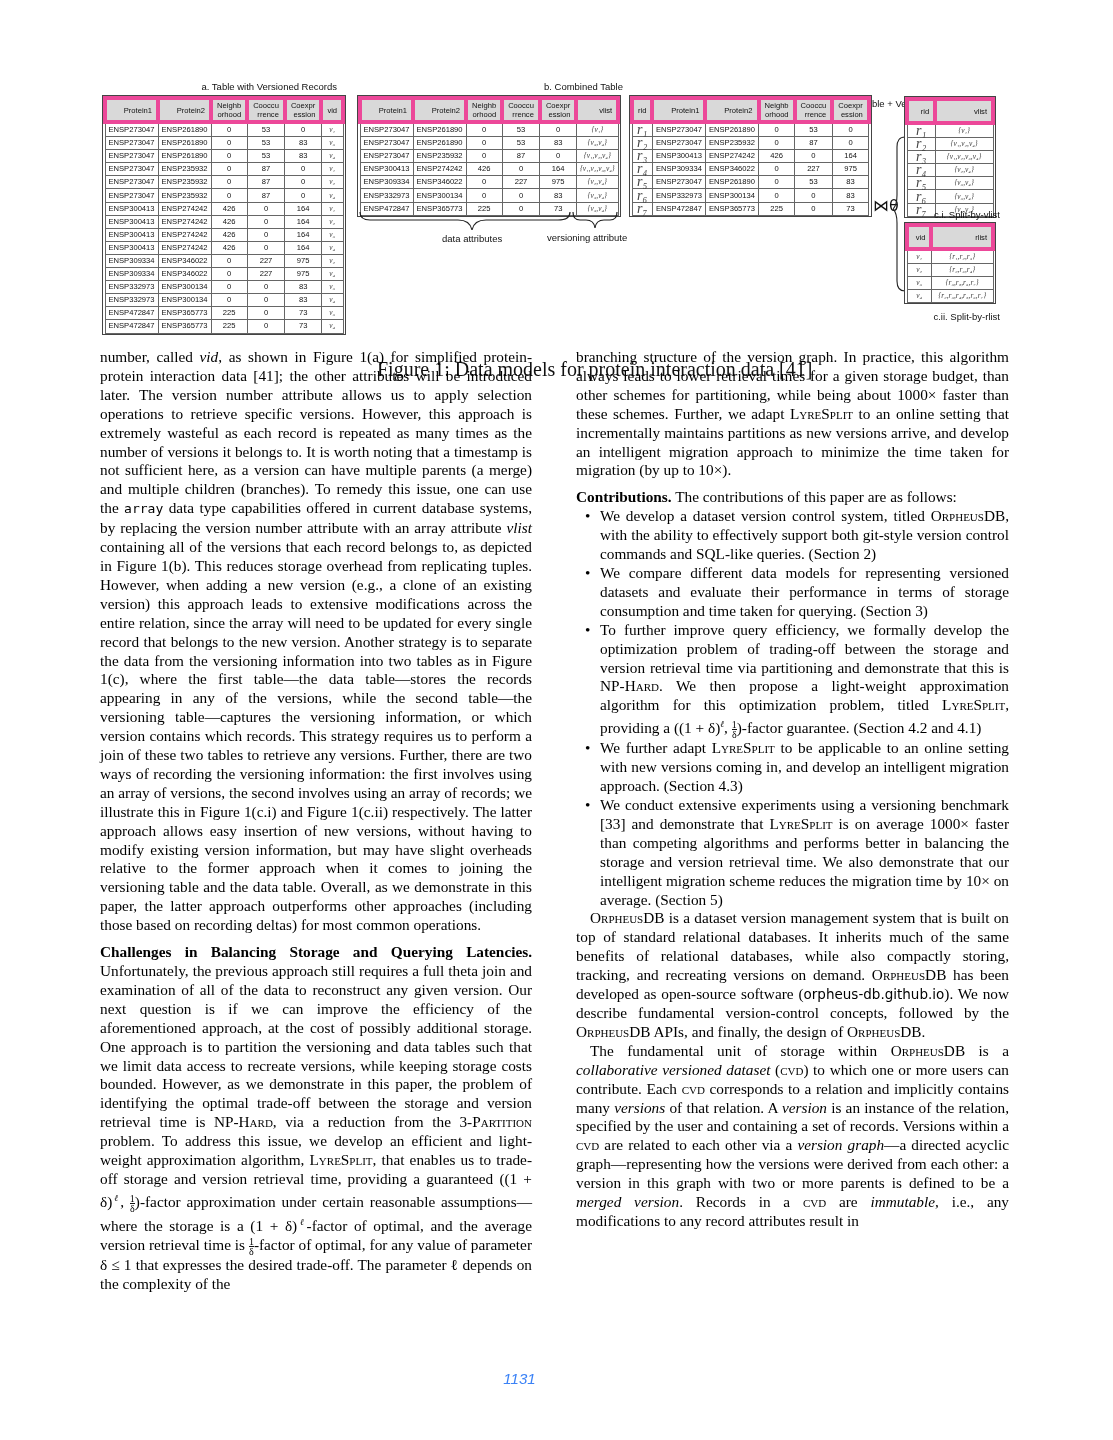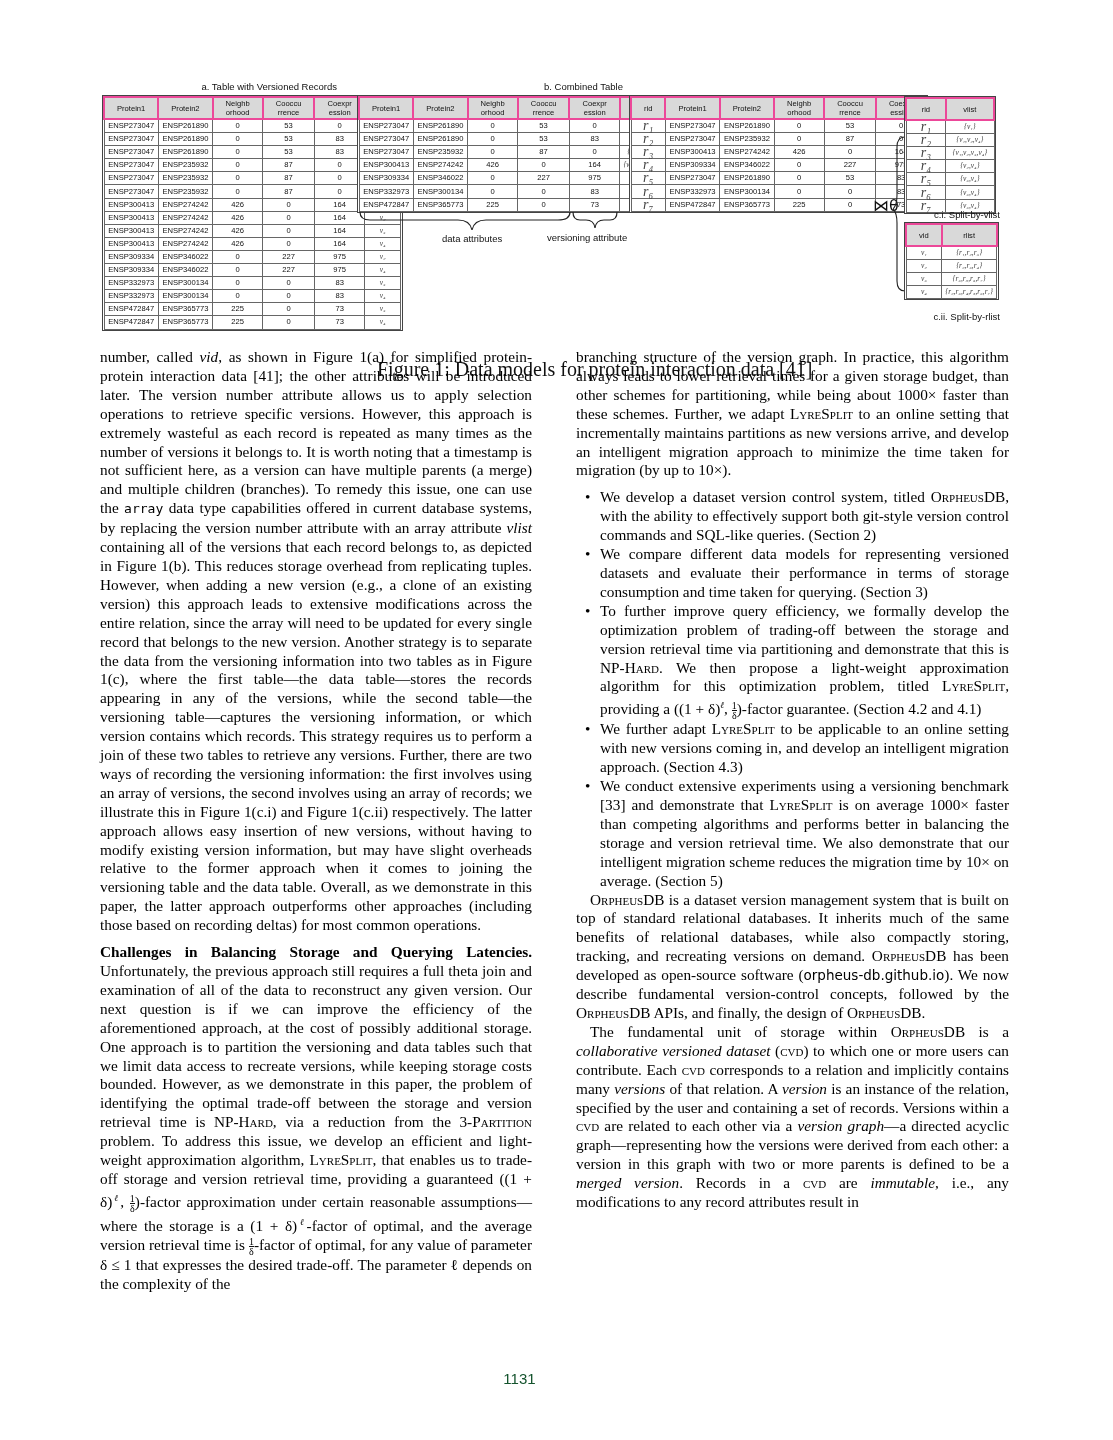--- a/index.html
+++ b/index.html
@@ -1,21 +1,21 @@
 <!DOCTYPE html>
 <html><head>
 <meta charset="utf-8">
 <style>
   html, body { margin: 0; padding: 0; background: #ffffff; }
   body { width: 1113px; height: 1440px; position: relative; overflow: hidden; color: #111; }
 
   
   .fig-title { position: absolute; font-family: "Liberation Sans", sans-serif; font-size: 9.5px; color: #111; text-align: right; }
   table.ft { position: absolute; border-collapse: collapse; font-family: "Liberation Sans", sans-serif; font-size: 7.6px; color: #111; background: #fff; }
-  table.ft th { background: #d9d9d9; font-weight: normal; border: 2px solid #ec4899; padding: 0 12px; line-height: 9px; height: 20px; text-align: center; }
+  table.ft th { background: #d9d9d9; font-weight: normal; border: 4px solid #ec4899; padding: 0 4px; line-height: 9px; height: 20px; text-align: right; }
   table.ft td { border: 1px solid #666; padding: 0 3px; height: 12.1px; line-height: 12px; text-align: center; white-space: nowrap; }
   table.ft td.v { font-family: "Liberation Serif", serif; font-style: italic; color: #444; font-size: 7.4px; }
   table.ft td.r { font-family: "Liberation Serif", serif; font-style: italic; color: #444; font-size: 14px; }
   table.ft { outline: 1px solid #444; }
   .brace-label { position: absolute; font-family: "Liberation Sans", sans-serif; font-size: 9.5px; color: #111; }
   .join { position: absolute; font-family: "DejaVu Sans", sans-serif; font-size: 16px; color: #111; }
   .caption { position: absolute; left: 377px; top: 318px; font-family: "Liberation Serif", serif; font-size: 20px; color: #111; margin-top: 40px; }
 
   
   .col { position: absolute; font-family: "Liberation Serif", serif; font-size: 15.3px; line-height: 18.9px; color: #000000; text-align: justify; }
@@ -23,21 +23,21 @@
   .col .indent { text-indent: 14px; }
   .sc { font-variant: small-caps; }
   .para-gap { height: 8px; }
   ul.contrib { list-style: none; margin: 0; padding: 0; }
   ul.contrib li { position: relative; padding-left: 24px; }
   ul.contrib li .bullet { position: absolute; left: 9px; top: 0; }
   h2.sec { margin: 22px 0 2px 0; font-size: 21px; font-weight: bold; line-height: 26px; text-align: left; }
   h3.subsec { margin: 10px 0 2px 0; font-size: 20px; font-weight: bold; line-height: 24px; text-align: left; }
   .secnum { display: inline-block; width: 38px; }
   .subnum { display: inline-block; width: 47px; }
-  .page-number { position: absolute; left: 0; width: 1039px; top: 1370px; text-align: center; font-family: "Liberation Sans", sans-serif; font-size: 15px; color: #14532d; }
+  .page-number { position: absolute; left: 0; width: 1039px; top: 1370px; text-align: center; font-family: "Liberation Sans", sans-serif; font-size: 15px; color: #3b82f6; font-style: italic; }
   .frac { display: inline-block; vertical-align: middle; text-align: center; font-size: 10px; line-height: 9px; }
   .frac span { display: block; }
   .frac .num { border-bottom: 1px solid #111; }
   code.inl { font-family: "DejaVu Sans Mono", monospace; font-size: 13px; }
   code.url { font-family: "DejaVu Sans", sans-serif; font-size: 13.5px; }
 </style>
 </head>
 <body>
 
 <div>
@@ -411,20 +411,21 @@
 
 <div class="col" style="left:100px; top:348px; width:432px;">
   <p><span>number, called </span><i>vid</i><span>, as shown in Figure 1(a) for simplified protein-protein interaction data [41]; the other attributes will be introduced later.  The version number attribute allows us to apply selection operations to retrieve specific versions. However, this approach is extremely wasteful as each record is repeated as many times as the number of versions it belongs to.  It is worth noting that a timestamp is not sufficient here, as a version can have multiple parents (a merge) and multiple children (branches).  To remedy this issue, one can use the </span><code class="inl">array</code><span> data type capabilities offered in current database systems, by replacing the version number attribute with an array attribute </span><i>vlist</i><span> containing all of the versions that each record belongs to, as depicted in Figure 1(b). This reduces storage overhead from replicating tuples.  However, when adding a new version (e.g., a clone of an existing version) this approach leads to extensive modifications across the entire relation, since the array will need to be updated for every single record that belongs to the new version. Another strategy is to separate the data from the versioning information into two tables as in Figure 1(c), where the first table—the data table—stores the records appearing in any of the versions, while the second table—the versioning table—captures the versioning information, or which version contains which records.  This strategy requires us to perform a join of these two tables to retrieve any versions.  Further, there are two ways of recording the versioning information: the first involves using an array of versions, the second involves using an array of records; we illustrate this in Figure 1(c.i) and Figure 1(c.ii) respectively. The latter approach allows easy insertion of new versions, without having to modify existing version information, but may have slight overheads relative to the former approach when it comes to joining the versioning table and the data table. Overall, as we demonstrate in this paper, the latter approach outperforms other approaches (including those based on recording deltas) for most common operations.</span></p>
   <div class="para-gap"></div>
   <p><b>Challenges in Balancing Storage and Querying Latencies.</b><span> Unfortunately, the previous approach still requires a full theta join and examination of all of the data to reconstruct any given version.  Our next question is if we can improve the efficiency of the aforementioned approach, at the cost of possibly additional storage.  One approach is to partition the versioning and data tables such that we limit data access to recreate versions, while keeping storage costs bounded. However, as we demonstrate in this paper, the problem of identifying the optimal trade-off between the storage and version retrieval time is </span><span class="sc">NP-Hard</span><span>, via a reduction from the 3-</span><span class="sc">Partition</span><span> problem. To address this issue, we develop an efficient and light-weight approximation algorithm, </span><span class="sc">LyreSplit</span><span>, that enables us to trade-off storage and version retrieval time, providing a guaranteed ((1 + δ)</span><sup style="font-size:9px;"><i>ℓ</i></sup><span>, </span><span class="frac"><span class="num">1</span><span>δ</span></span><span>)-factor approximation under certain reasonable assumptions—where the storage is a (1 + δ)</span><sup style="font-size:9px;"><i>ℓ</i></sup><span>-factor of optimal, and the average version retrieval time is </span><span class="frac"><span class="num">1</span><span>δ</span></span><span>-factor of optimal, for any value of parameter δ ≤ 1 that expresses the desired trade-off. The parameter ℓ depends on the complexity of the</span></p>
 </div>
 
 <div class="col" style="left:576px; top:348px; width:433px;">
   <p><span>branching structure of the version graph.  In practice, this algorithm always leads to lower retrieval times for a given storage budget, than other schemes for partitioning, while being about 1000× faster than these schemes. Further, we adapt </span><span class="sc">LyreSplit</span><span> to an online setting that incrementally maintains partitions as new versions arrive, and develop an intelligent migration approach to minimize the time taken for migration (by up to 10×).</span></p>
   <div class="para-gap"></div>
+  <p><b>Contributions.</b><span> The contributions of this paper are as follows:</span></p>
   <ul class="contrib">
     <li><span class="bullet">•</span><span>We develop a dataset version control system, titled </span><span class="sc">OrpheusDB</span><span>, with the ability to effectively support both git-style version control commands and SQL-like queries. (Section 2)</span></li>
     <li><span class="bullet">•</span><span>We compare different data models for representing versioned datasets and evaluate their performance in terms of storage consumption and time taken for querying. (Section 3)</span></li>
     <li><span class="bullet">•</span><span>To further improve query efficiency, we formally develop the optimization problem of trading-off between the storage and version retrieval time via partitioning and demonstrate that this is NP-</span><span class="sc">Hard</span><span>.  We then propose a light-weight approximation algorithm for this optimization problem, titled </span><span class="sc">LyreSplit</span><span>, providing a ((1 + δ)</span><sup style="font-size:9px;"><i>ℓ</i></sup><span>, </span><span class="frac"><span class="num">1</span><span>δ</span></span><span>)-factor guarantee. (Section 4.2 and 4.1)</span></li>
     <li><span class="bullet">•</span><span>We further adapt </span><span class="sc">LyreSplit</span><span> to be applicable to an online setting with new versions coming in, and develop an intelligent migration approach. (Section 4.3)</span></li>
     <li><span class="bullet">•</span><span>We conduct extensive experiments using a versioning benchmark [33] and demonstrate that </span><span class="sc">LyreSplit</span><span> is on average 1000× faster than competing algorithms and performs better in balancing the storage and version retrieval time.  We also demonstrate that our intelligent migration scheme reduces the migration time by 10× on average. (Section 5)</span></li>
   </ul>
 
   <p class="indent"><span class="sc">OrpheusDB</span><span> is a dataset version management system that is built on top of standard relational databases. It inherits much of the same benefits of relational databases, while also compactly storing, tracking, and recreating versions on demand.  </span><span class="sc">OrpheusDB</span><span> has been developed as open-source software (</span><code class="url">orpheus-db.github.io</code><span>). We now describe fundamental version-control concepts, followed by the </span><span class="sc">OrpheusDB</span><span> APIs, and finally, the design of </span><span class="sc">OrpheusDB</span><span>.</span></p>
 

